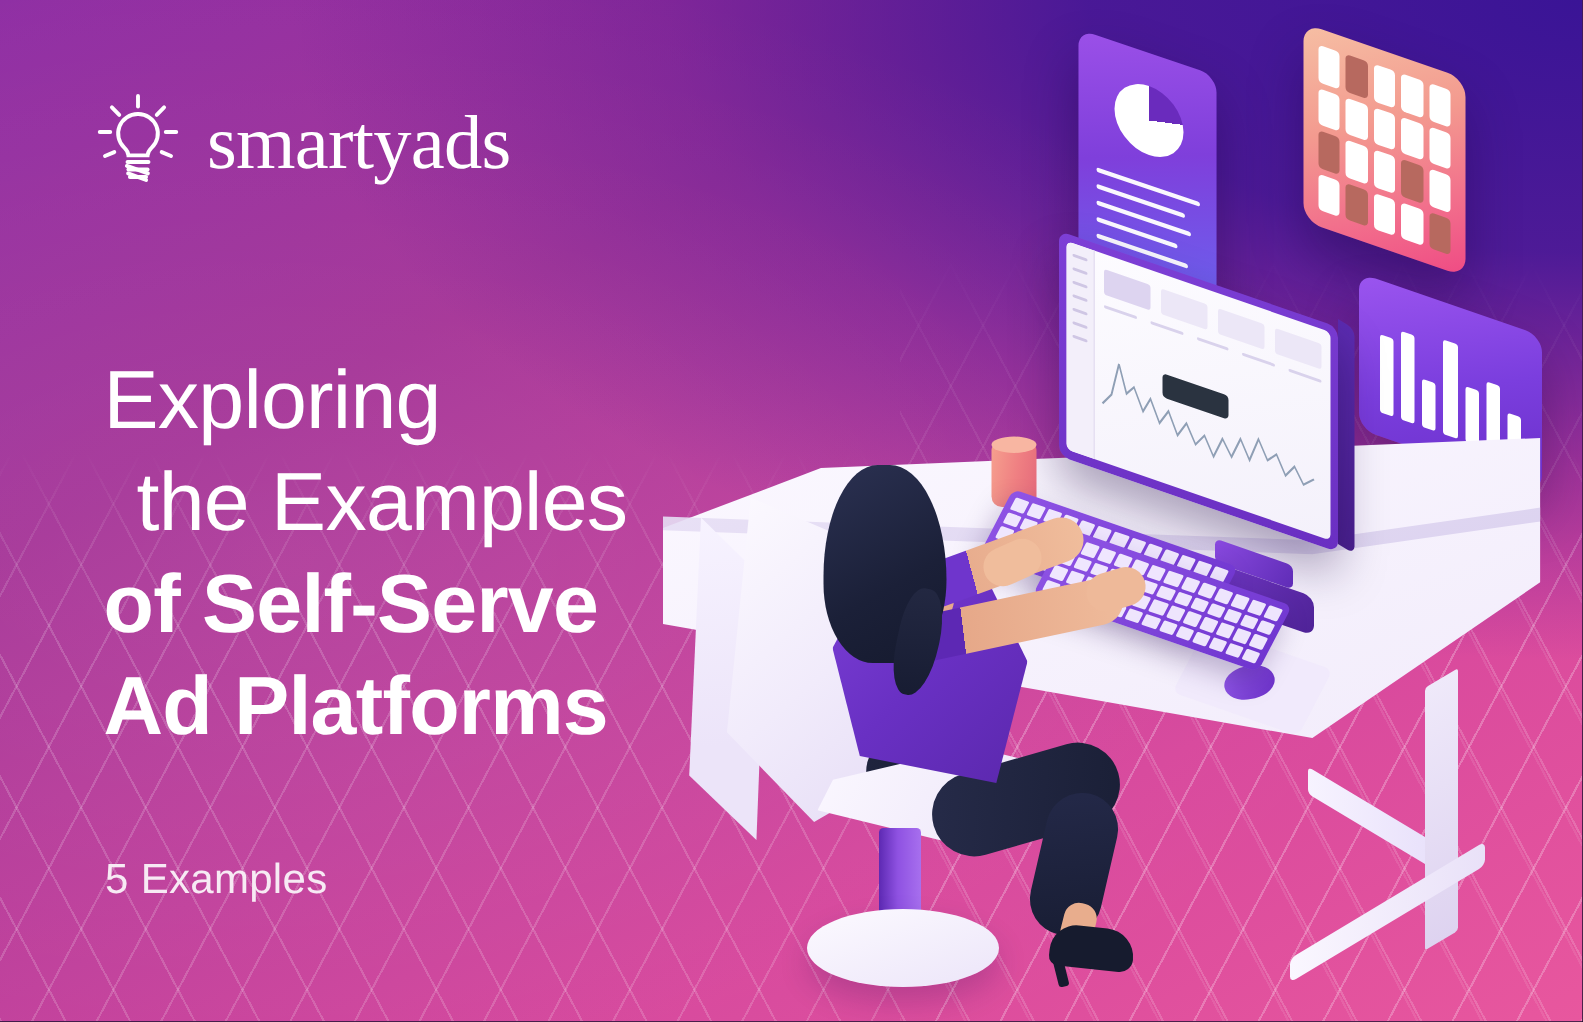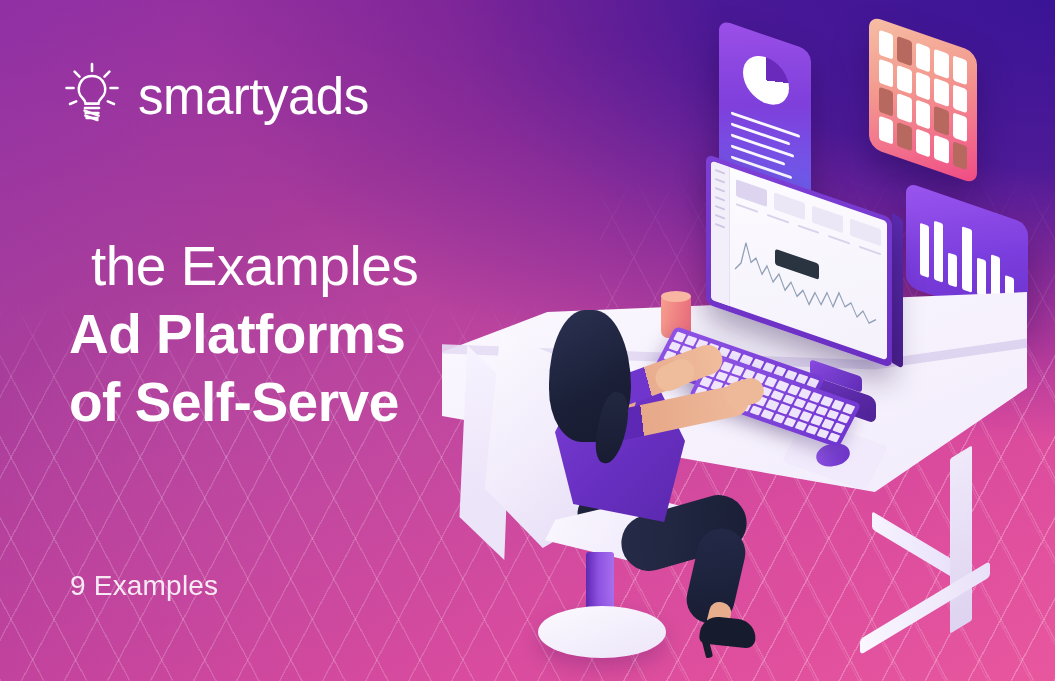--- a/index.html
+++ b/index.html
@@ -24,21 +24,21 @@
   }
   .floor.right{
     left:600px;top:170px;width:455px;height:511px;opacity:.55;
   }
   .vignette{
     position:absolute;inset:0;pointer-events:none;
     background:radial-gradient(130% 110% at 18% 55%, rgba(255,255,255,0.07) 0%, rgba(0,0,0,0) 55%);
   }
 
   
-  .logo{position:absolute;left:60px;top:58px;display:flex;align-items:center;gap:14px;}
+  .logo{position:absolute;left:60px;top:58px;display:flex;align-items:center;gap:14px;font-family:Liberation Serif, serif;}
   .logo-word{color:#ffffff;font-size:51px;line-height:1;letter-spacing:-0.5px;font-weight:400;}
 
   
   .headline{position:absolute;left:69px;top:232px;width:460px;}
   .h-line{color:#ffffff;font-size:55px;line-height:68px;letter-spacing:-0.5px;white-space:nowrap;}
   .h-line.light{font-weight:300;}
   .h-line.bold{font-weight:700;}
   .h-line.indent{padding-left:22px;}
   .subtitle{position:absolute;left:70px;top:570px;color:#f7eaf4;font-size:28px;font-weight:300;letter-spacing:.2px;}
 
@@ -261,25 +261,26 @@
         <path d="M25.6 55 h12.8"></path>
         <path d="M26.6 60 h10.8"></path>
         <path d="M24.6 52.6 L38.6 57.6"></path>
         <path d="M25.4 57.6 L37.4 62"></path>
       </svg>
     </span>
     <span class="logo-word">smartyads</span>
   </div>
 
   <div class="headline">
+    <div class="h-line light">Exploring</div>
     <div class="h-line light indent">the Examples</div>
+    <div class="h-line bold">of Self-Serve</div>
     <div class="h-line bold">Ad Platforms</div>
-    <div class="h-line bold">of Self-Serve</div>
-  </div>
-  <div class="subtitle">9 Examples</div>
+  </div>
+  <div class="subtitle">5 Examples</div>
 
   <div class="card card-doc">
     <div class="pie"></div>
     <div class="doc-lines">
       <i></i>
         <i></i>
         <i></i>
         <i></i>
         <i></i>
     </div>

